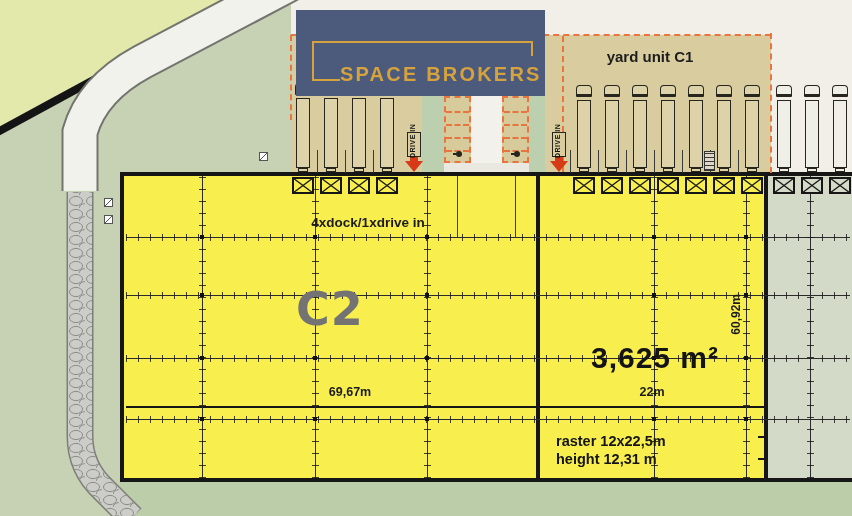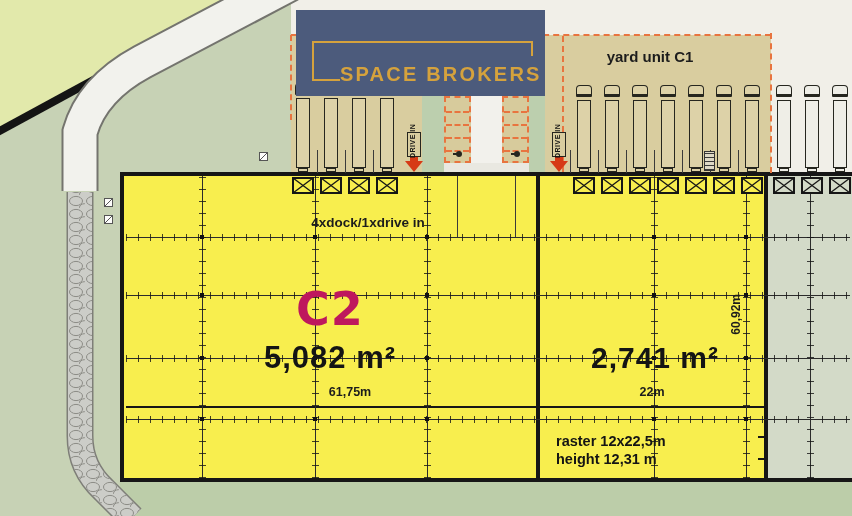--- a/index.html
+++ b/index.html
@@ -51,21 +51,21 @@
   .door{z-index:6;width:9px;height:9px;background:#fdfdfb;border:1px solid #555;
     background-image:linear-gradient(135deg,transparent 44%,#555 44% 56%,transparent 56%);}
   .stairs{z-index:6;border:1px solid #333;
     background:repeating-linear-gradient(0deg,#3a3a3a 0 1.5px,#ddd8c5 1.5px 4px);}
   .bracket{z-index:6;border:2px solid var(--wall,#161616);border-left:none;background:transparent;}
   .carglyph{z-index:4;}
   .carglyph .body{position:absolute;left:3px;top:1px;width:6px;height:6px;border-radius:50%;background:#26261f;}
   .carglyph .stem{position:absolute;left:0;top:3px;width:5px;height:2px;background:#26261f;}
   
   .lbl{z-index:10;text-align:center;white-space:nowrap;}
-  .unit-name{font-family:"DejaVu Sans","Liberation Sans",sans-serif;font-weight:900;font-size:46px;letter-spacing:1px;color:#be185d;}
+  .unit-name{font-family:"DejaVu Sans","Liberation Sans",sans-serif;font-weight:900;font-size:46px;letter-spacing:1px;color:#737373;}
   .unit-area{font-weight:bold;font-size:31px;letter-spacing:1px;color:#141414;}
   .dock-info{font-weight:bold;font-size:13.5px;color:#1c1c1c;}
   .dim{font-weight:bold;font-size:12.5px;color:#1c1c1c;}
   .dim-rot{z-index:10;writing-mode:vertical-rl;transform:rotate(180deg);font-weight:bold;font-size:12px;color:#1c1c1c;white-space:nowrap;}
   .raster{z-index:10;font-weight:bold;font-size:14.5px;color:#141414;white-space:nowrap;text-align:left;}
   .yardlbl{z-index:10;font-weight:bold;font-size:15px;color:#1c1c1c;}
   
   .logo{z-index:30;background:var(--logo-bg,#4c5b7c);}
   .logo-frame{position:absolute;left:16px;top:31px;width:221px;height:40px;
     border:2px solid var(--logo-gold,#d5a23d);box-sizing:border-box;}
@@ -129,25 +129,24 @@
   <div class="abs dashT" style="left:291px;top:34px;width:480px;"></div>
   <div class="abs dashL" style="left:290px;top:35px;height:85px;"></div>
   <div class="abs dashL" style="left:562px;top:36px;height:136px;"></div>
   <div class="abs dashL" style="left:770px;top:33px;height:140px;"></div>
 
   <div class="abs hall yellow" style="left:120px;top:172px;width:648px;height:310px;"></div>
   <div class="abs hall gray" style="left:768px;top:172px;width:84px;height:310px;"></div>
   <div class="abs wallbar" style="left:536px;top:172px;width:4px;height:310px;"></div>
 
   <div class="abs lbl unit-name" style="left:210px;top:282px;width:240px;">C2</div>
-  <div class="abs lbl unit-area" style="left:210px;top:340px;width:240px;">5,082 m²</div>
-  <div class="abs lbl dim" style="left:280px;top:385px;width:140px;">61,75m</div>
+  <div class="abs lbl dim" style="left:280px;top:385px;width:140px;">69,67m</div>
   <div class="abs lbl dock-info" style="left:278px;top:195px;width:180px;margin-top:20px;">4xdock/1xdrive in</div>
 
-  <div class="abs lbl unit-area" style="left:540px;top:341px;width:230px;font-size:30px;">2,741 m²</div>
+  <div class="abs lbl unit-area" style="left:540px;top:341px;width:230px;font-size:30px;">3,625 m²</div>
   <div class="abs lbl dim" style="left:582px;top:385px;width:140px;">22m</div>
   <div class="abs dim-rot" style="left:729px;top:294px;">60,92m</div>
   <div class="abs raster" style="left:556px;top:433px;">raster 12x22,5m</div>
   <div class="abs raster" style="left:556px;top:451px;">height 12,31 m</div>
 
   <div class="abs lbl yardlbl" style="left:560px;top:48px;width:180px;">yard unit C1</div>
 
   <div class="abs door" style="left:104px;top:198px;"></div>
   <div class="abs door" style="left:104px;top:215px;"></div>
   <div class="abs door" style="left:259px;top:152px;"></div>

